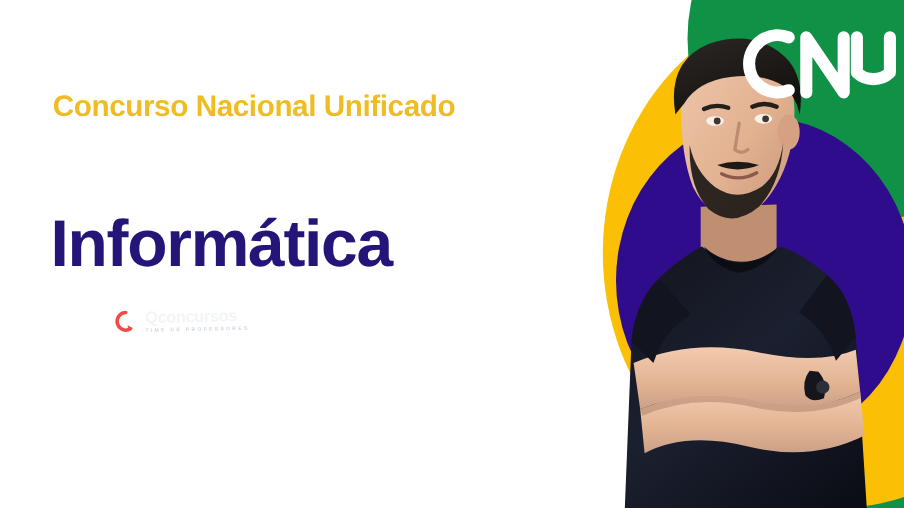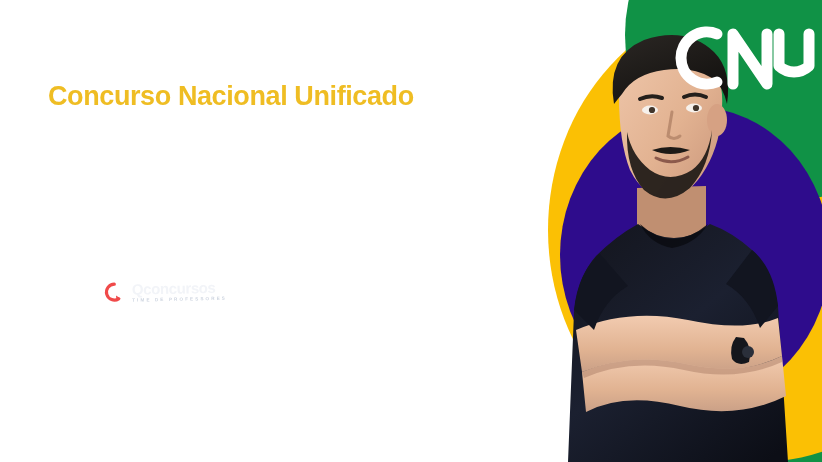--- a/index.html
+++ b/index.html
@@ -289,15 +289,16 @@
       <path d="M13.6 15.4 L19 19 L14.2 21.4 Z" fill="#F04A4A"></path>
     </svg>
     <div class="shirt-words">
       <div class="shirt-name">Qconcursos</div>
       <div class="shirt-tag">TIME DE PROFESSORES</div>
     </div>
   </div>
 
   <div class="text-col">
     <div class="eyebrow">Concurso Nacional Unificado</div>
+    <div class="headline">Informática</div>
   </div>
 
 </div>
 
 </body></html>

